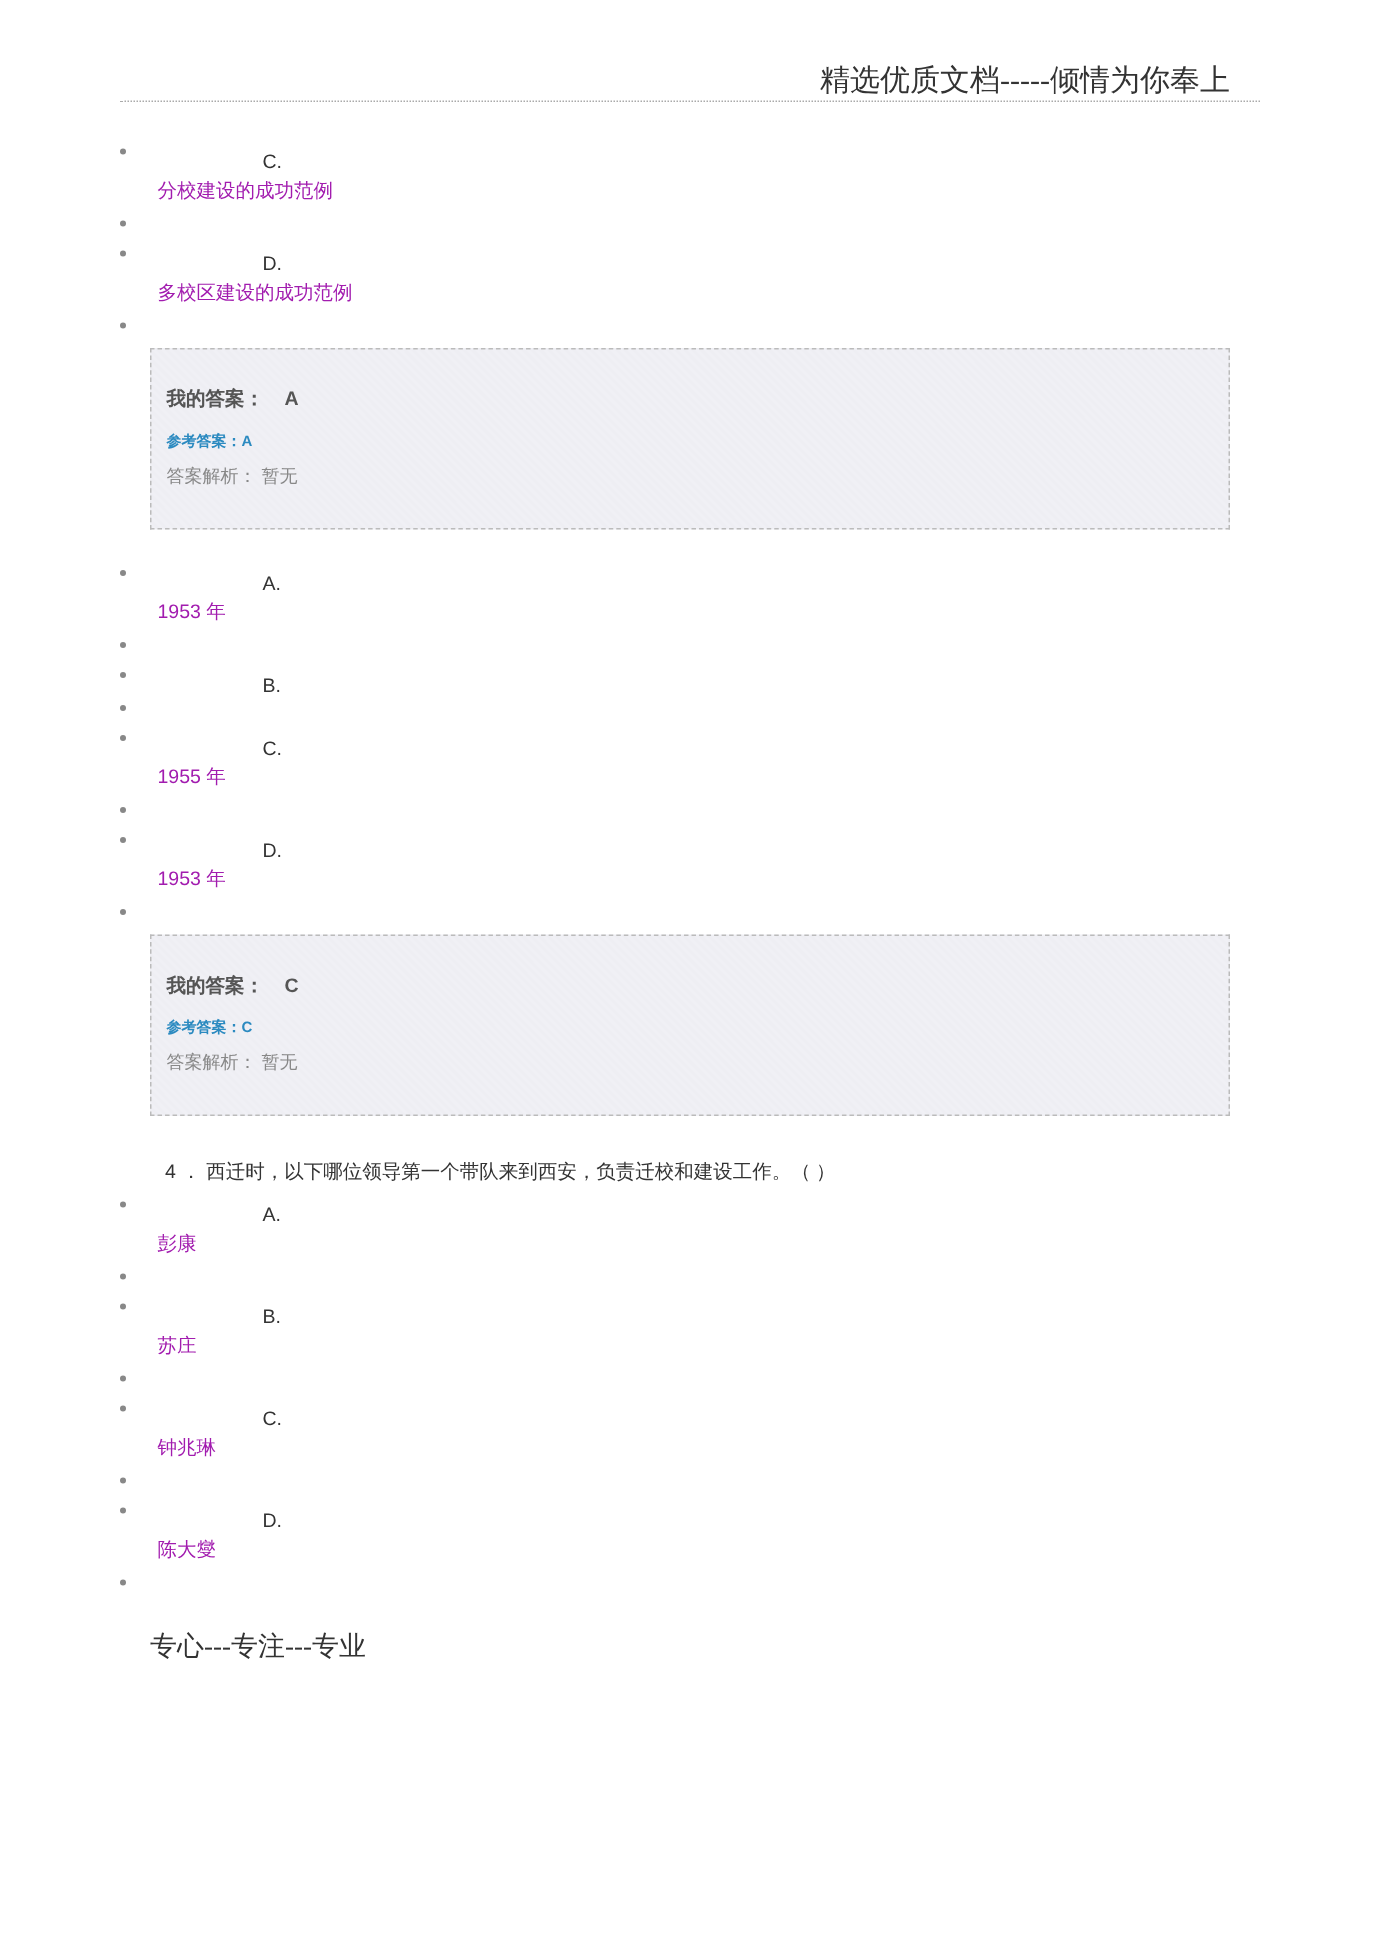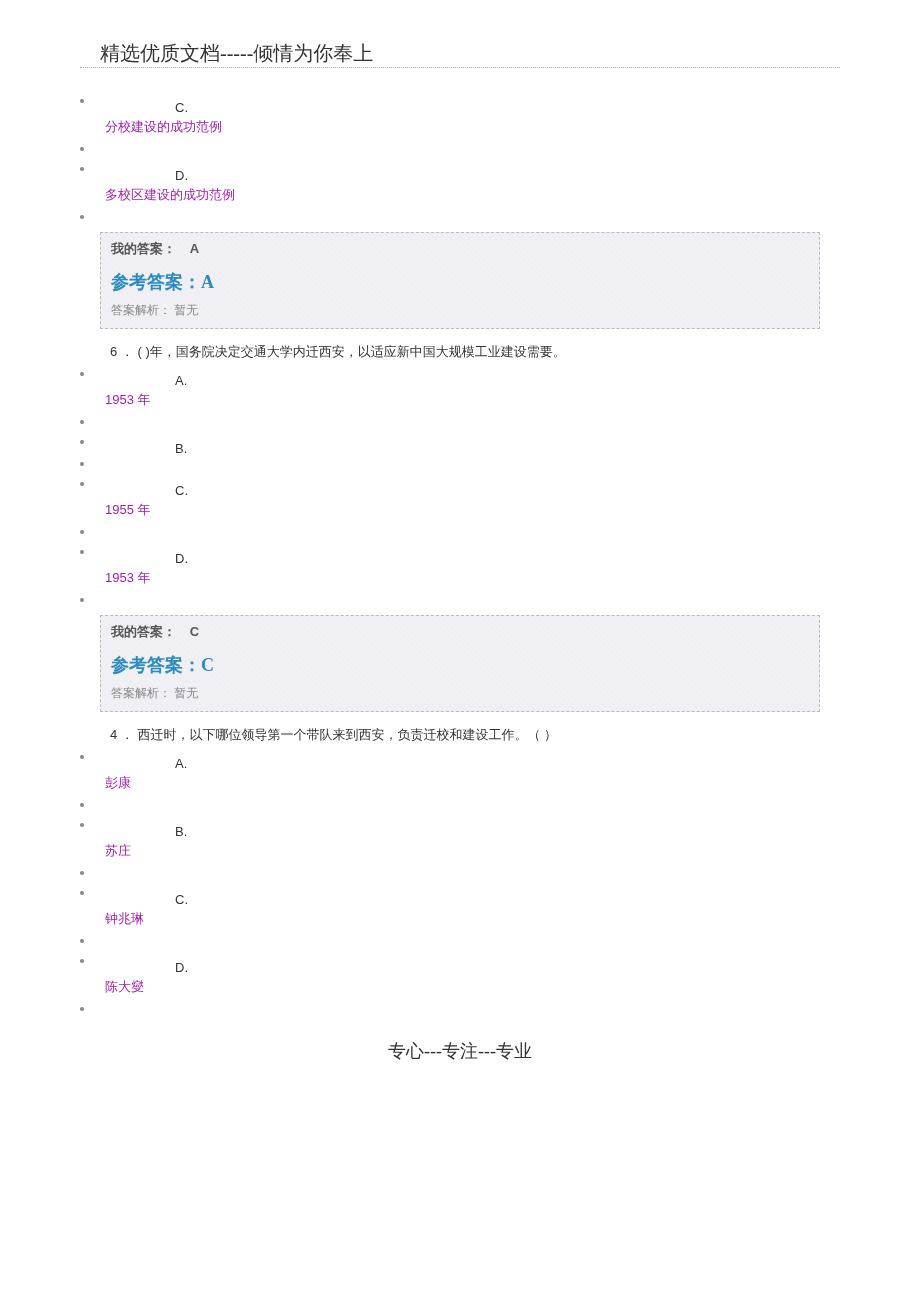--- a/index.html
+++ b/index.html
@@ -12,21 +12,21 @@
       background: #fff;
       width: 920px;
       margin: 0 auto;
       padding: 0;
     }
     .page {
       padding: 40px 100px 30px 100px;
       position: relative;
     }
     .header {
-      text-align: left;
+      text-align: right;
       font-size: 20px;
       color: #333;
       font-family: "SimSun", serif;
       padding-bottom: 8px;
       margin-bottom: 20px;
       position: relative;
     }
     .header-underline {
       border-bottom: 1px dotted #aaa;
       margin: 0 -20px;
@@ -64,53 +64,51 @@
     }
     .answer-box {
       background: repeating-linear-gradient(
         45deg,
         #f0f0f5,
         #f0f0f5 2px,
         #eeeef3 2px,
         #eeeef3 4px
       );
       border: 1px dashed #bbb;
-      padding: 7px 10px;
-      margin-bottom: 10px;
+      padding: 24px 10px;
+      margin-bottom: 24px;
       position: relative;
     }
     .my-answer {
       font-size: 13px;
       color: #555;
       font-weight: bold;
       padding-bottom: 12px;
     }
     .my-answer .value {
       margin-left: 10px;
       font-weight: bold;
     }
     .ref-answer {
-      font-size: 18px;
+      font-size: 10px;
       color: #2b8ac0;
       font-weight: bold;
       padding-bottom: 8px;
-      font-family: Liberation Serif, serif;
     }
     .analysis {
       font-size: 12px;
       color: #888;
       padding-bottom: 2px;
     }
     .question-text {
       font-size: 13px;
       color: #333;
       padding: 4px 0 8px 10px;
     }
     .footer {
-      text-align: center;
       font-size: 18px;
       color: #333;
       font-family: "SimSun", serif;
       margin-top: 15px;
     }
   </style>
 </head>
 <body>
 
 <div class="page">
@@ -144,21 +142,20 @@
     </div>
     <div class="ref-answer">
       <span>参考答案：</span><span>A</span>
     </div>
     <div class="analysis">
       <span>答案解析：</span>
       <span>暂无</span>
     </div>
   </div>
 
-  <div class="question-text">6 ．  ( )年，国务院决定交通大学内迁西安，以适应新中国大规模工业建设需要。</div>
 
   <div class="option-row">
     <span class="bullet"></span>
     <div class="option-letter">A.</div>
     <div class="option-text">1953 年</div>
   </div>
   <div class="spacer-bullet">
       <span class="bullet"></span>
     </div>
 

